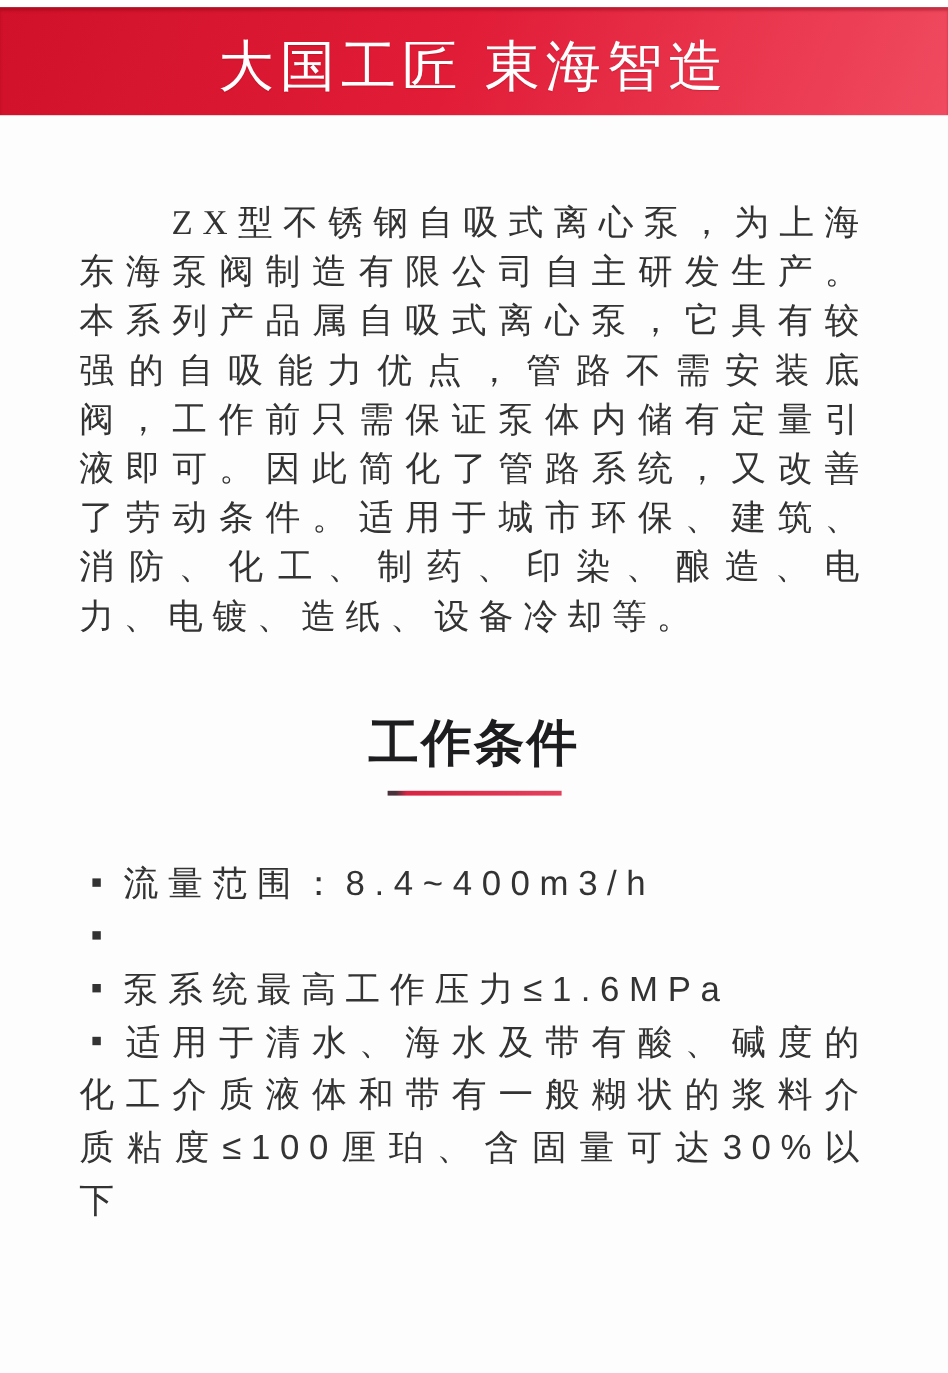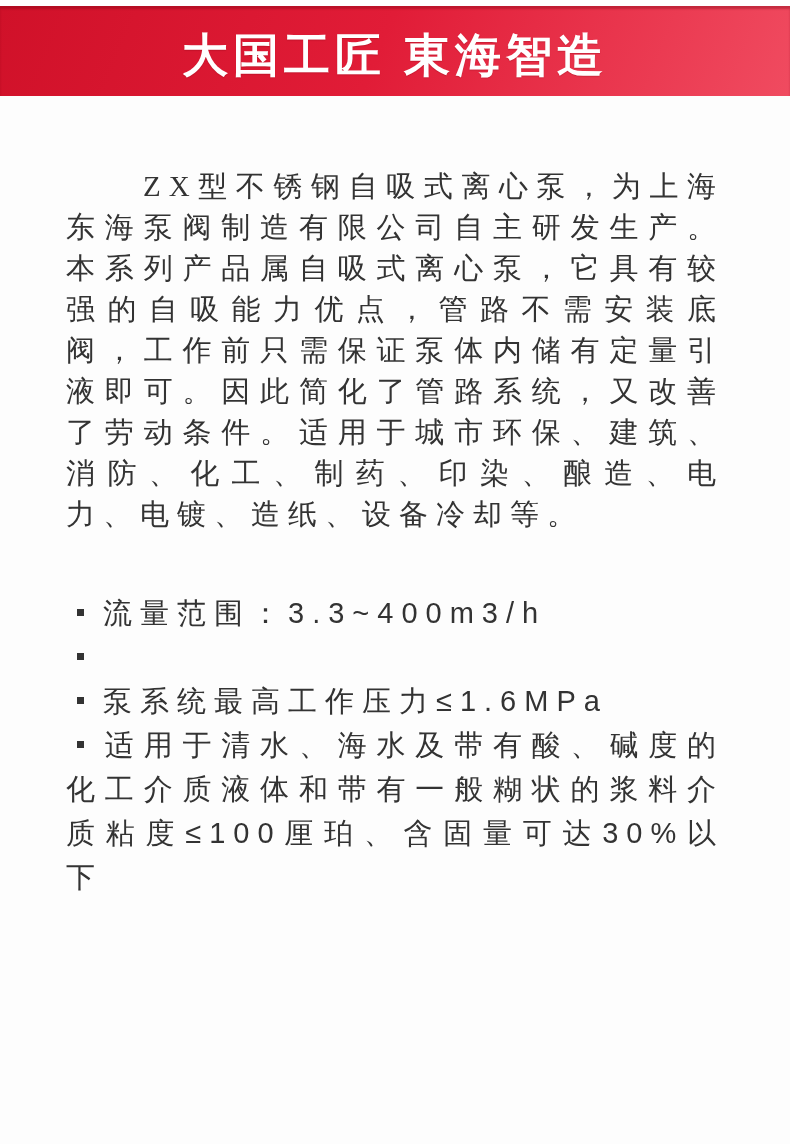--- a/index.html
+++ b/index.html
@@ -17,21 +17,21 @@
   .top-strip { height: 6px; background: #ffffff; }
   .banner {
     height: 90px;
     background: linear-gradient(112deg, #d01129 0%, #e11c37 48%, #f04b60 100%);
     box-shadow: inset 0 3px 2px rgba(130, 4, 22, 0.38);
     display: flex; align-items: center; justify-content: center;
   }
   .banner-title {
     color: #ffffff;
     font-size: 46px;
-    font-weight: 700;
+    font-weight: 400;
     letter-spacing: 5px;
     text-shadow: 0 1px 1px rgba(120,0,16,0.25);
     margin-top: 10px;
   }
   .sec-head { text-align: center; }
   .sec-title {
     display: inline-block;
     font-size: 42px;
     font-weight: 700;
     color: #1d1d1f;
@@ -84,21 +84,25 @@
 
   <header class="banner">
     <div class="banner-title">大国工匠 東海智造</div>
   </header>
 
   <section class="overview-section">
     <p class="overview-paragraph">ZX型不锈钢自吸式离心泵，为上海东海泵阀制造有限公司自主研发生产。本系列产品属自吸式离心泵，它具有较强的自吸能力优点，管路不需安装底阀，工作前只需保证泵体内储有定量引液即可。因此简化了管路系统，又改善了劳动条件。适用于城市环保、建筑、消防、化工、制药、印染、酿造、电力、电镀、造纸、设备冷却等。</p>
   </section>
 
   <section class="work-section">
+    <div class="sec-head">
+      <h2 class="sec-title">工作条件</h2>
+      <div class="sec-underline"></div>
+    </div>
     <ul class="work-list">
-      <li class="work-item"><span class="bullet-dot"></span><span>流量范围：3.3~400m3/h</span></li>
+      <li class="work-item"><span class="bullet-dot"></span><span>流量范围：8.4~400m3/h</span></li>
       <li class="work-item"><span class="bullet-dot"></span></li>
       <li class="work-item"><span class="bullet-dot"></span><span>泵系统最高工作压力≤1.6MPa</span></li>
       <li class="work-item"><span class="bullet-dot"></span><span>适用于清水、海水及带有酸、碱度的化工介质液体和带有一般糊状的浆料介质粘度≤100厘珀、含固量可达30%以下</span></li>
     </ul>
   </section>
 
 </div>
 
 </body></html>

